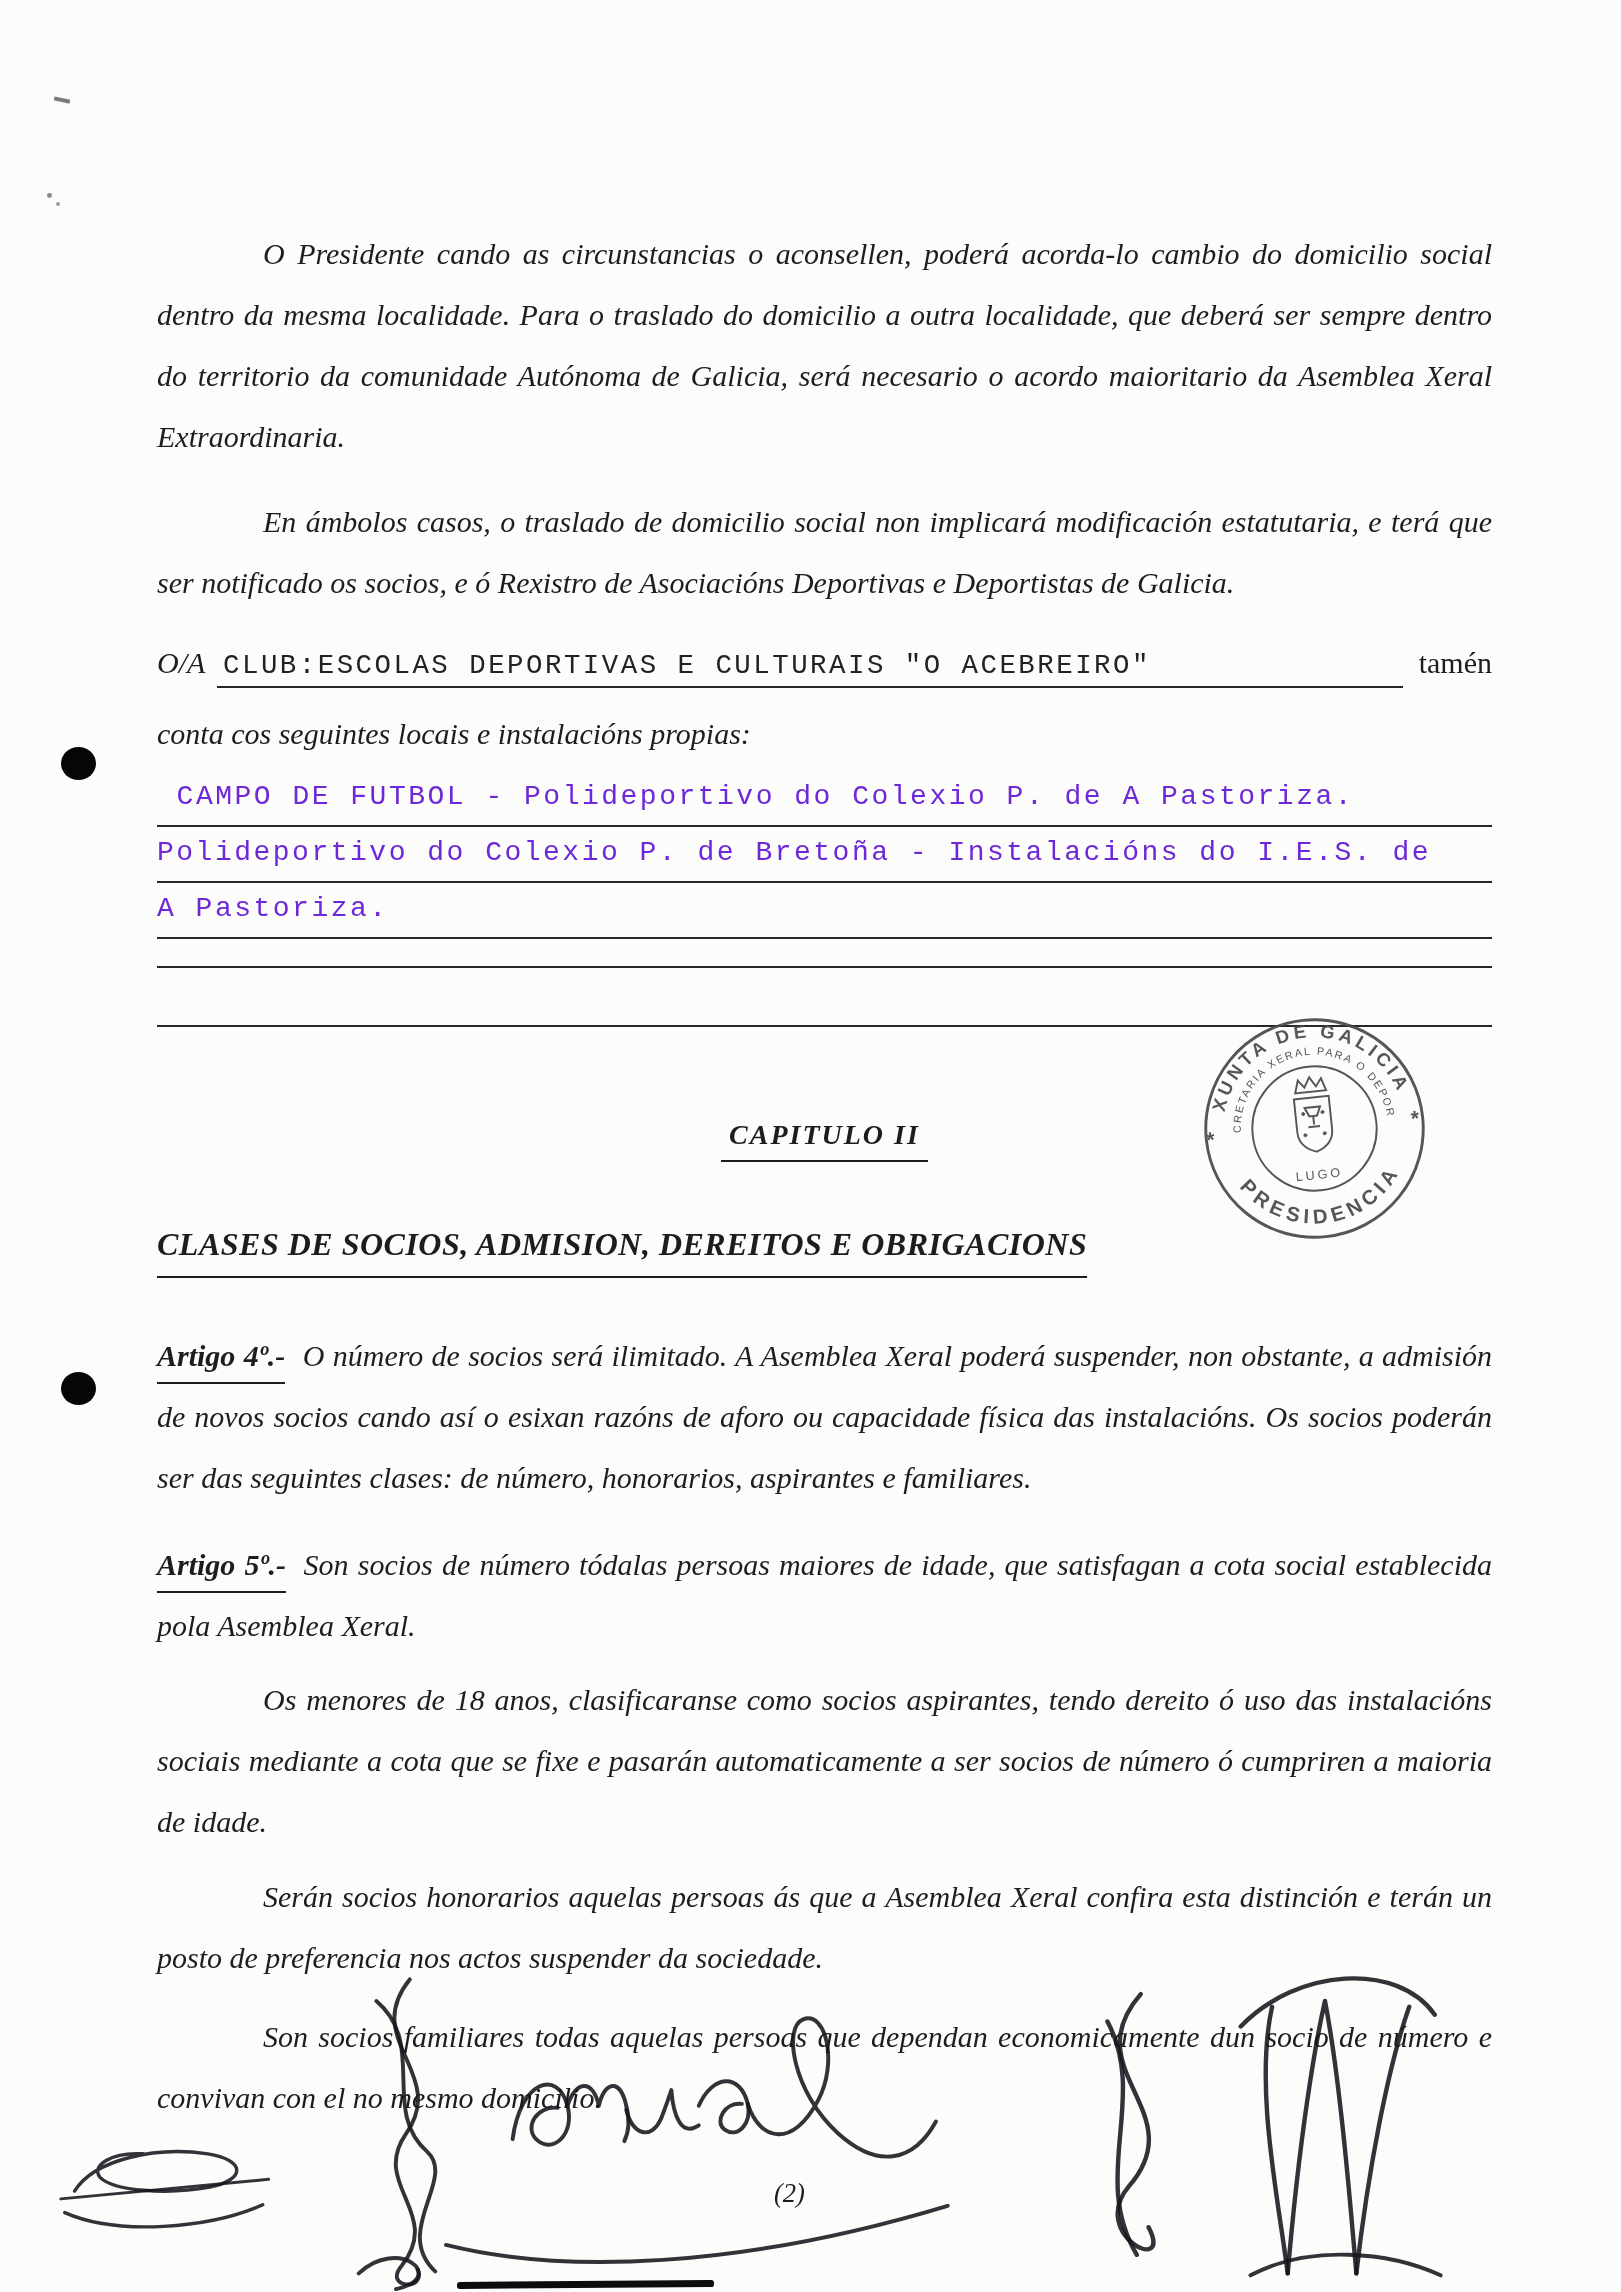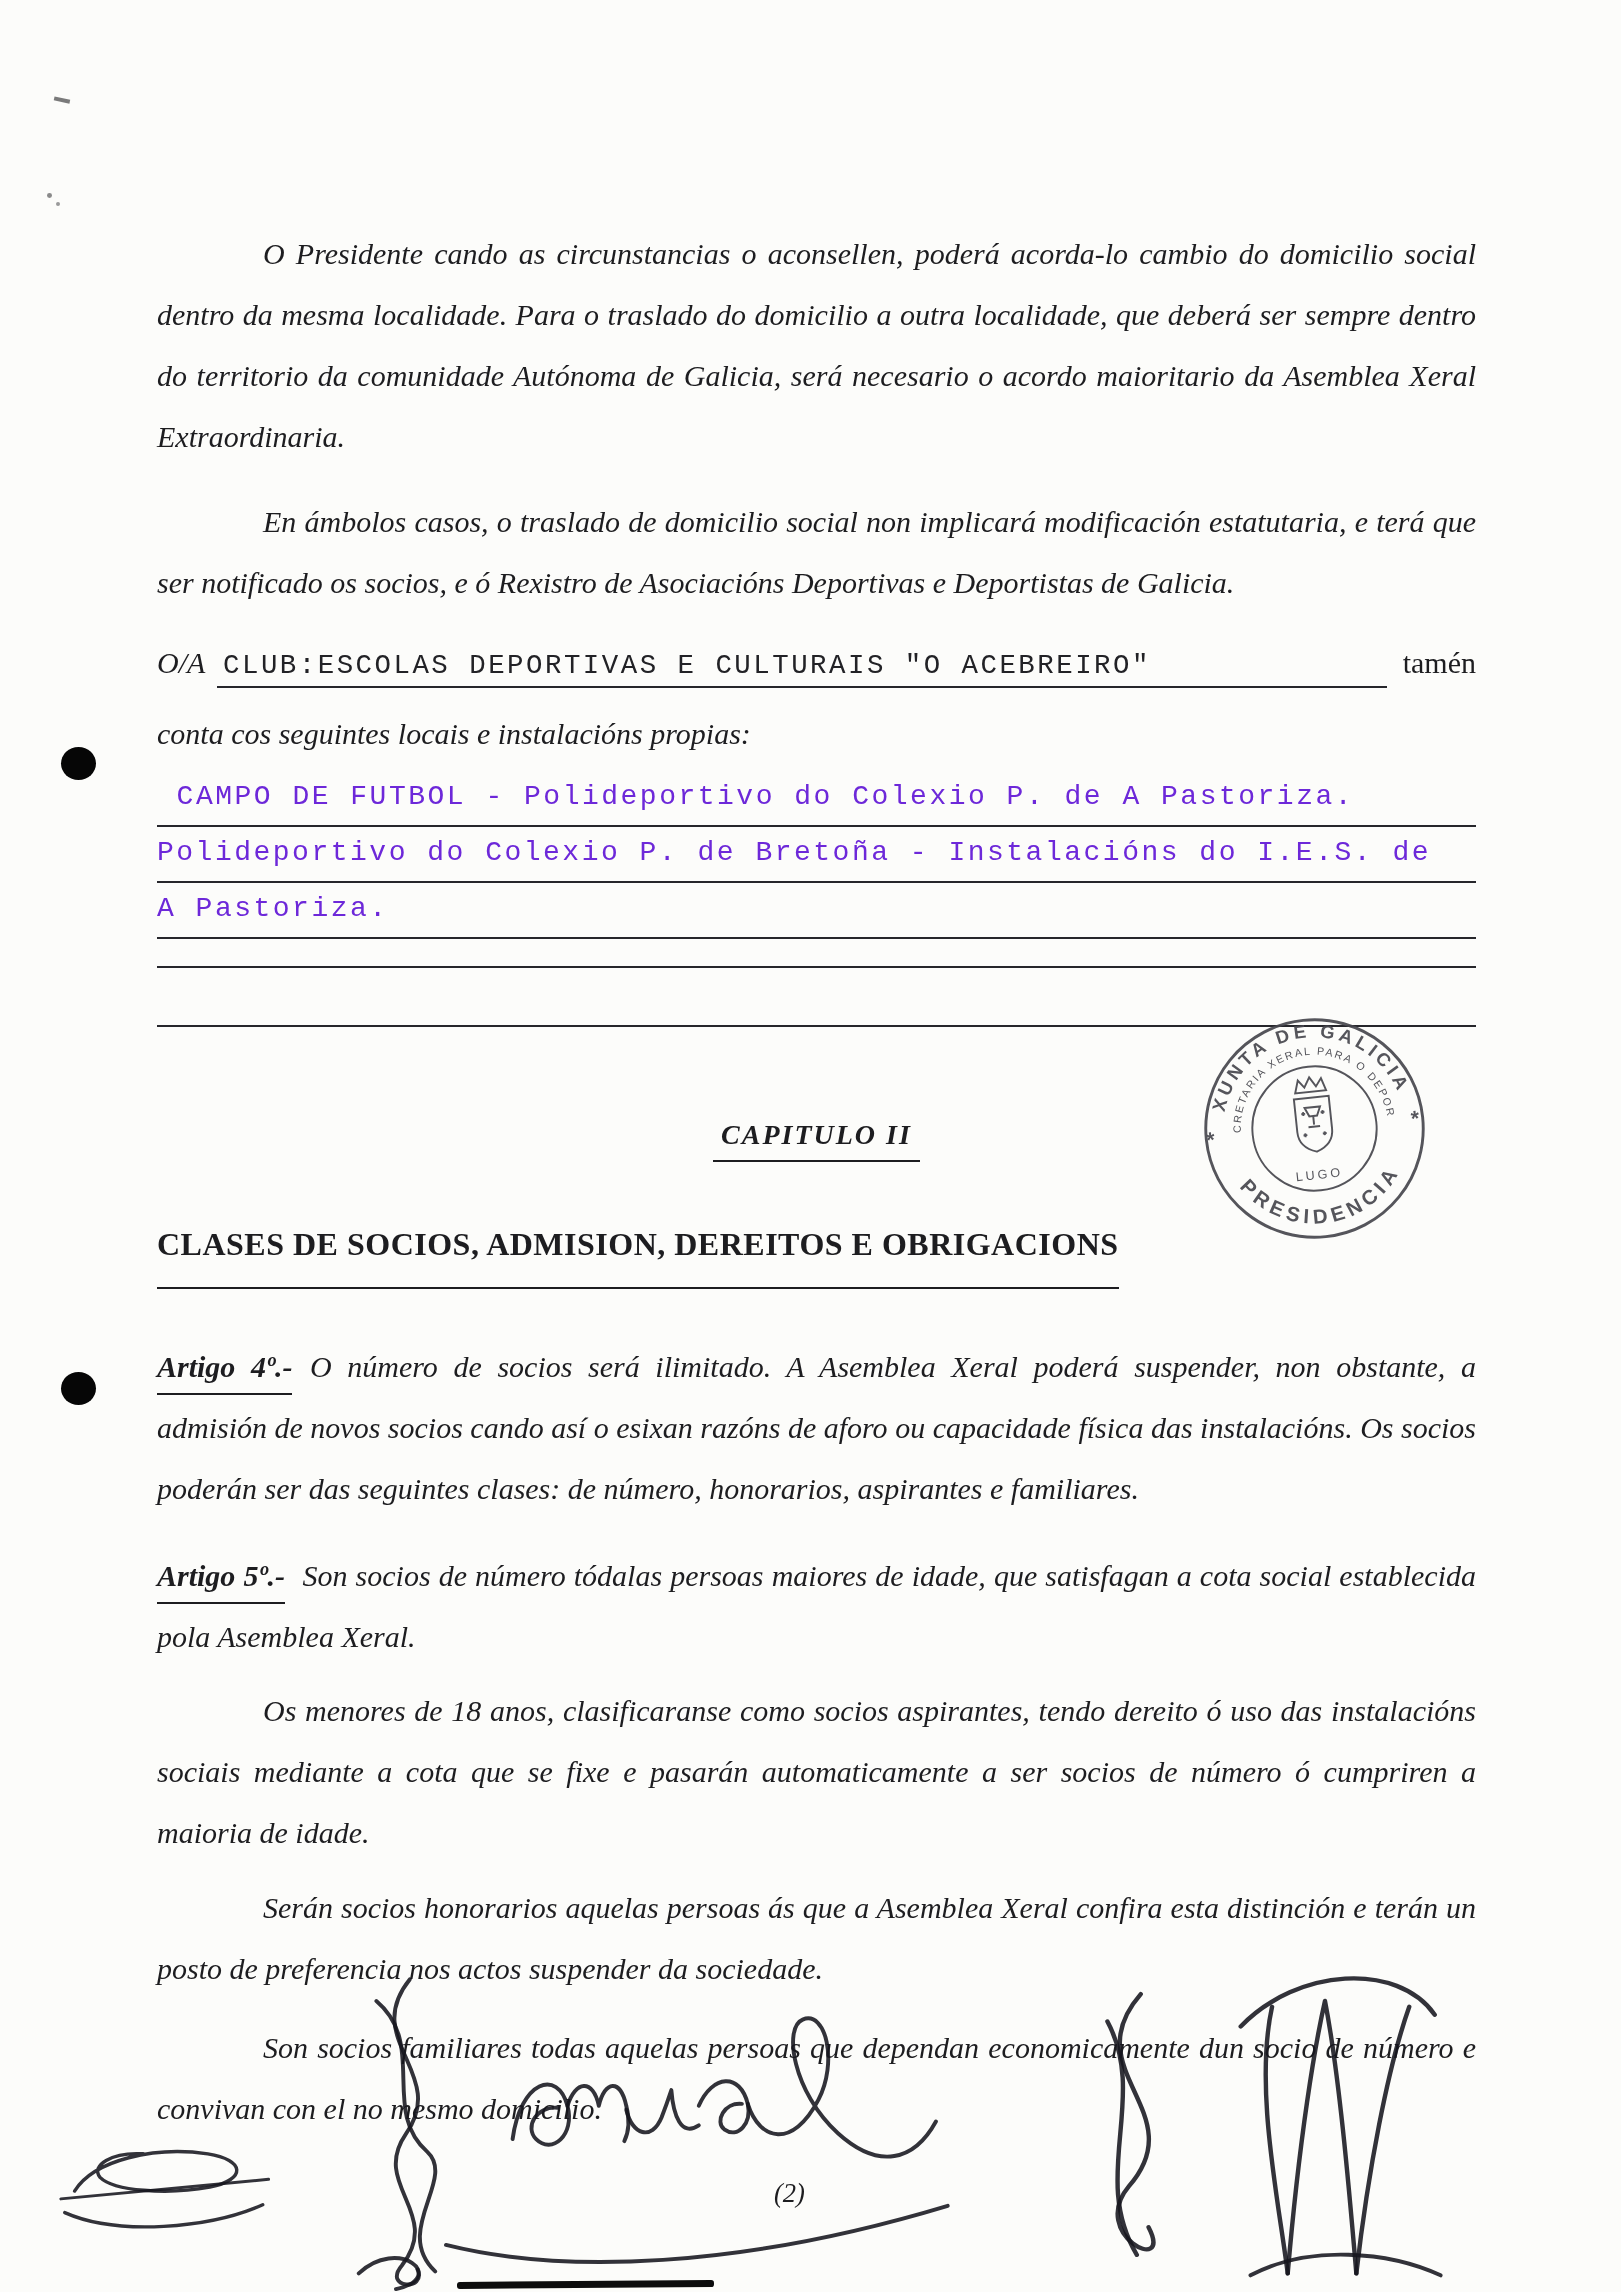--- a/index.html
+++ b/index.html
@@ -6,21 +6,21 @@
   html,body { background:#9a9a9a; }
   .page {
     position:relative;
     width:1621px; height:2293px;
     margin:0 auto;
     background: var(--paper, #fcfcfa);
     color: var(--ink, #1d1d20);
     font-family:"Liberation Serif", serif;
     overflow:hidden;
   }
-  .content { position:absolute; left:157px; right:145px; top:223px; }
+  .content { position:absolute; left:157px; right:129px; top:223px; }
 
   p.body {
     font-style:italic;
     font-size:30px;
     line-height:61px;
     text-align:justify;
   }
   .indent { text-indent:106px; }
   .mt-p2 { margin-top:23.5px; }
 
@@ -59,24 +59,24 @@
   .chapter span {
     display:inline-block;
     font-style:italic; font-weight:bold;
     font-size:28px; line-height:43px; letter-spacing:2px;
     border-bottom:2.9px solid #1d1d20;
     padding:0 7.8px 3.9px 7.8px;
   }
   .section-heading { margin-top:63px; }
   .section-heading span {
     display:inline-block;
-    font-weight:bold;
+    font-style:italic; font-weight:bold;
     font-size:32px; line-height:39px; letter-spacing:0.5px;
     border-bottom:2.9px solid #1d1d20;
-    padding-bottom:23px;
+    padding-bottom:12px;
   }
 
   
   .article { font-style:italic; font-size:30px; line-height:61px; text-align:justify; }
   .article .label {
     font-weight:bold;
     border-bottom:2.9px solid #1d1d20;
     padding-bottom:10px;
     margin-right:17.6px;
     white-space:nowrap;

